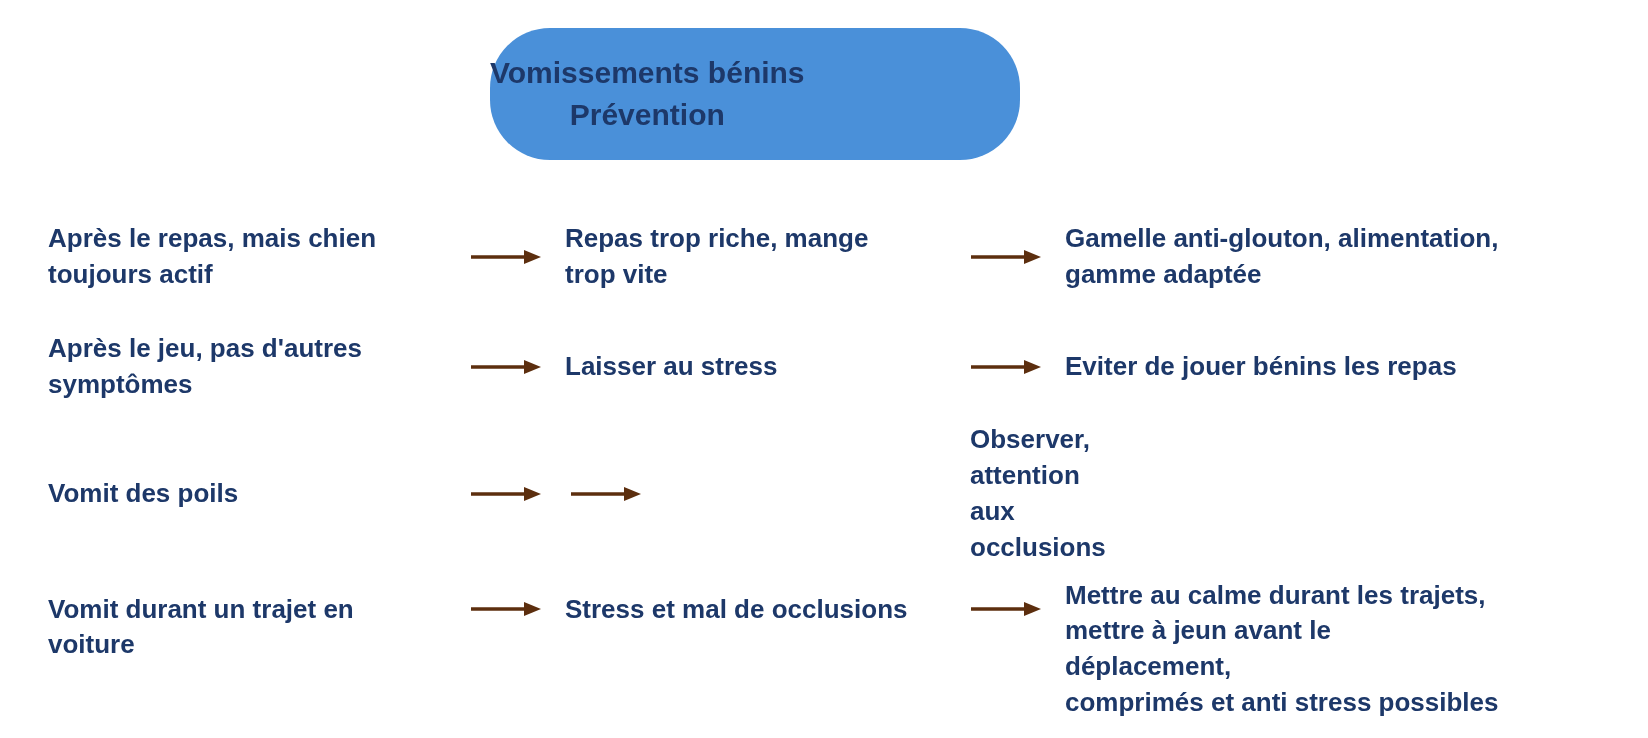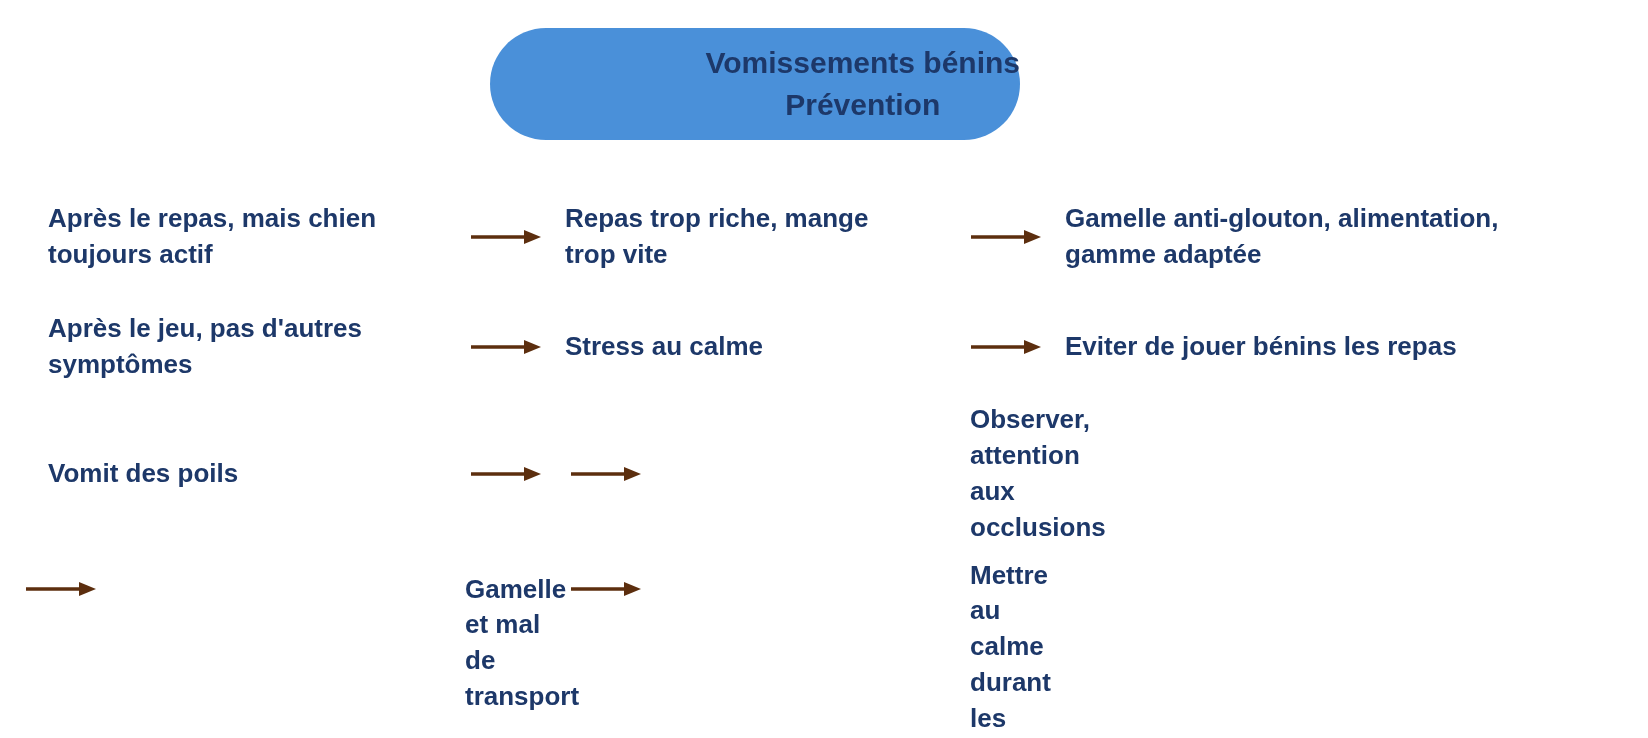--- a/index.html
+++ b/index.html
@@ -12,26 +12,26 @@
   html, body {
     width: 1648px;
     height: 738px;
     background: var(--background);
     font-family: "Liberation Sans", sans-serif;
     overflow: hidden;
   }
   .title-pill {
     margin: 28px 0 0 490px;
     width: 530px;
-    height: 112px;
+    height: 132px;
     background: var(--title-bg);
     border-radius: 60px;
     display: flex;
     align-items: center;
-    justify-content: flex-end;
+    justify-content: flex-start;
   }
   .title-text {
     color: var(--text);
     font-weight: bold;
     font-size: 30px;
     line-height: 1.4;
     text-align: center;
     white-space: pre-line;
   }
   .diagram {
@@ -100,21 +100,21 @@
 
   <div class="row row-2">
     <div class="cell situation">Après le jeu, pas d'autres
 symptômes</div>
     <span class="arrow">
       <svg width="72" height="18" viewBox="0 0 72 18">
           <line x1="1" y1="9" x2="56" y2="9" stroke="var(--arrow)" stroke-width="3.5"></line>
           <polygon points="54,2 71,9 54,16" fill="var(--arrow)"></polygon>
         </svg>
     </span>
-    <div class="cell cause">Stress au calme</div>
+    <div class="cell cause">Laisser au stress</div>
     <span class="arrow">
       <svg width="72" height="18" viewBox="0 0 72 18">
           <line x1="1" y1="9" x2="56" y2="9" stroke="var(--arrow)" stroke-width="3.5"></line>
           <polygon points="54,2 71,9 54,16" fill="var(--arrow)"></polygon>
         </svg>
     </span>
     <div class="cell prevention">Eviter de jouer bénins les repas</div>
   </div>
 
   <div class="row row-3">
@@ -128,27 +128,29 @@
     <span class="arrow">
       <svg width="72" height="18" viewBox="0 0 72 18">
           <line x1="1" y1="9" x2="56" y2="9" stroke="var(--arrow)" stroke-width="3.5"></line>
           <polygon points="54,2 71,9 54,16" fill="var(--arrow)"></polygon>
         </svg>
     </span>
     <div class="cell prevention">Observer, attention aux occlusions</div>
   </div>
 
   <div class="row row-4">
+    <div class="cell situation">Vomit durant un trajet en
+voiture</div>
     <span class="arrow">
       <svg width="72" height="18" viewBox="0 0 72 18">
           <line x1="1" y1="9" x2="56" y2="9" stroke="var(--arrow)" stroke-width="3.5"></line>
           <polygon points="54,2 71,9 54,16" fill="var(--arrow)"></polygon>
         </svg>
     </span>
-    <div class="cell cause">Gamelle et mal de transport</div>
+    <div class="cell cause">Stress et mal de occlusions</div>
     <span class="arrow">
       <svg width="72" height="18" viewBox="0 0 72 18">
           <line x1="1" y1="9" x2="56" y2="9" stroke="var(--arrow)" stroke-width="3.5"></line>
           <polygon points="54,2 71,9 54,16" fill="var(--arrow)"></polygon>
         </svg>
     </span>
     <div class="cell prevention">Mettre au calme durant les trajets,
 mettre à jeun avant le
 déplacement,
 comprimés et anti stress possibles</div>

